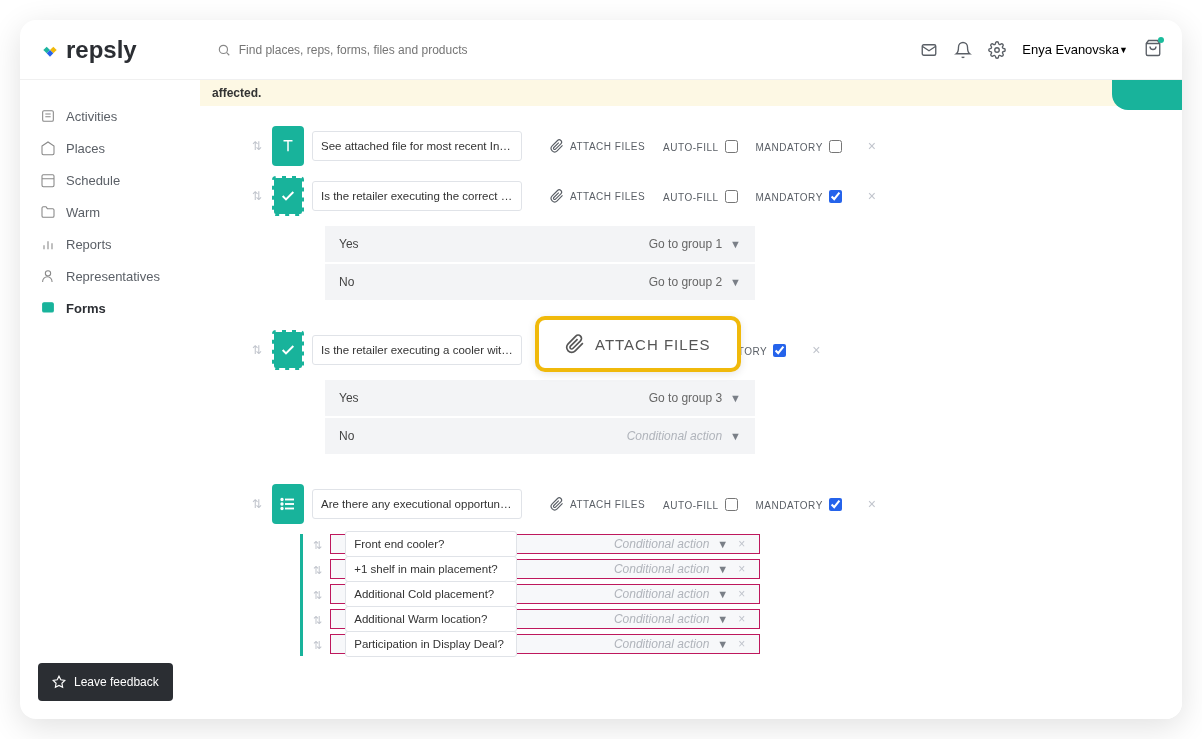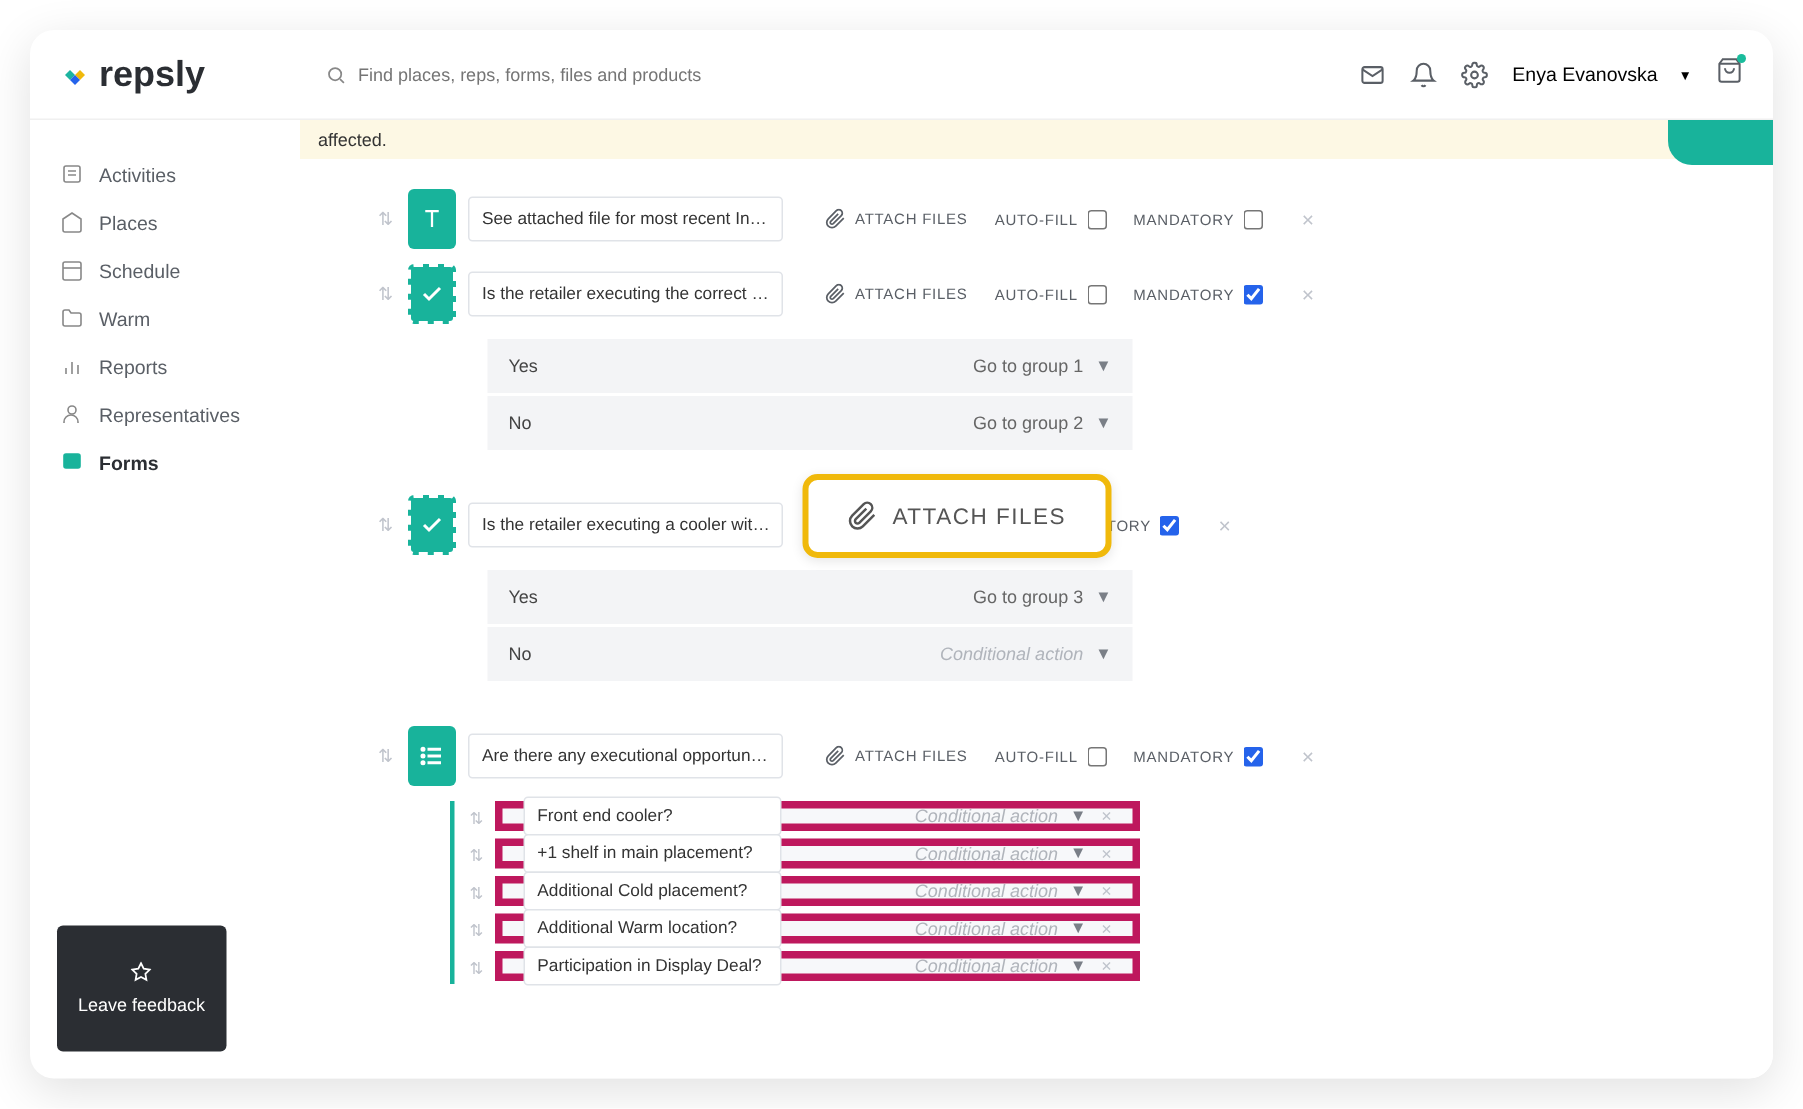--- a/index.html
+++ b/index.html
@@ -7,63 +7,63 @@
     .window { width: 1162px; height: 699px; background: #fff; border-radius: 16px; box-shadow: 0 8px 32px rgba(0,0,0,0.12); overflow: hidden; position: relative; }
     
     .topbar { height: 60px; display: flex; align-items: center; padding: 0 20px; border-bottom: 1px solid #f0f0f0; }
     .logo { display: flex; align-items: center; gap: 6px; font-weight: 700; font-size: 24px; color: #2b2e33; }
     .logo-mark { width: 20px; height: 20px; }
     .search-wrap { margin-left: 80px; display: flex; align-items: center; gap: 8px; flex: 1; }
     .search-icon { width: 14px; height: 14px; }
     .search-input { border: none; outline: none; font-size: 12px; color: #701a75; width: 300px; }
     .topbar-right { display: flex; align-items: center; gap: 16px; }
     .topbar-icon { width: 18px; height: 18px; cursor: pointer; }
-    .user-badge { display: flex; align-items: center; gap: 14px; font-size: 13px; cursor: pointer; }
+    .user-badge { display: flex; align-items: center; gap: 0; font-size: 13px; cursor: pointer; }
     .shop-icon { position: relative; }
     .shop-dot { position: absolute; top: -2px; right: -2px; width: 6px; height: 6px; background: #1abc9c; border-radius: 50%; }
     
     .body-area { display: flex; height: calc(100% - 60px); }
     .sidebar { width: 160px; padding: 20px 0; }
     .nav-item { display: flex; align-items: center; gap: 10px; padding: 8px 20px; font-size: 13px; color: #5a5f66; cursor: pointer; }
     .nav-item.active { color: #2b2e33; font-weight: 600; }
     .nav-icon { width: 16px; height: 16px; flex-shrink: 0; }
     
     .main { flex: 1; background: #fff; padding: 0 20px 20px 20px; overflow-y: auto; position: relative; }
     .notice { background: #fdf8e4; padding: 6px 12px; font-size: 12px; color: #333; margin-bottom: 20px; }
-    .notice strong { font-weight: 400; }
+    .notice strong { font-weight: 700; }
     .teal-btn-peek { position: absolute; right: 0; top: 0; width: 70px; height: 30px; background: #18b39b; border-radius: 0 0 0 16px; }
     
     .q-row { display: flex; align-items: center; gap: 8px; margin-bottom: 10px; margin-left: 50px; }
     .drag-handle { width: 14px; color: #c0c4cc; font-size: 12px; cursor: grab; text-align: center; }
     .type-chip { width: 32px; height: 40px; border-radius: 4px; display: flex; align-items: center; justify-content: center; color: #fff; flex-shrink: 0; }
     .type-chip.teal { background: #18b39b; }
     .q-input { flex: 0 0 210px; height: 30px; border: 1px solid #e0e3e8; border-radius: 3px; padding: 0 8px; font-size: 11.5px; color: #333; background: #fff; overflow: hidden; text-overflow: ellipsis; white-space: nowrap; }
     .q-controls { display: flex; align-items: center; gap: 18px; margin-left: 20px; }
     .attach-ctl { display: flex; align-items: center; gap: 6px; font-size: 10px; letter-spacing: 0.5px; color: #5a5f66; cursor: pointer; }
     .check-ctl { display: flex; align-items: flex-end; gap: 6px; font-size: 10px; letter-spacing: 0.5px; color: #5a5f66; }
     .checkbox { width: 13px; height: 13px; cursor: pointer; accent-color: #2563eb; margin: 0; }
     .x-remove { color: #c0c4cc; font-size: 14px; cursor: pointer; margin-left: 8px; }
     
     .highlight-box { position: absolute; border: 4px solid #f0b90b; border-radius: 10px; background: #fff; display: flex; align-items: center; gap: 10px; padding: 14px 26px; z-index: 5; box-shadow: 0 2px 8px rgba(0,0,0,0.1); left: 355px; top: 236px; }
     .highlight-box .attach-label { font-size: 15px; letter-spacing: 1px; color: #555; font-weight: 500; }
     
     .answers-block { margin-left: 125px; margin-bottom: 30px; }
     .answers-block.bordered { border-left: 3px solid #18b39b; padding-left: 10px; margin-left: 100px; }
     .answer-row { background: #f3f4f6; height: 36px; display: flex; align-items: center; padding: 0 14px; margin-bottom: 2px; width: 430px; }
-    .answer-row.sub { background: #f7f8fa; border: 5px solid #be185d; height: 20px; }
+    .answer-row.sub { background: #f7f8fa; border: 1px solid #be185d; height: 20px; }
     .answer-label { font-size: 12px; color: #444; flex: 1; }
     .answer-input { flex: 1; height: 26px; border: 1px solid #e0e3e8; border-radius: 3px; padding: 0 8px; font-size: 11.5px; color: #333; background: #fff; max-width: 260px; }
     .answer-action { font-size: 12px; color: #666; margin-right: 8px; }
     .answer-action.muted { color: #b0b4bb; font-style: italic; }
     .chevron { color: #7a7f87; font-size: 11px; cursor: pointer; }
     .sub-wrap { display: flex; align-items: center; gap: 8px; margin-bottom: 3px; }
     .sub-drag { color: #c0c4cc; font-size: 11px; cursor: grab; }
     .sub-x { color: #c0c4cc; font-size: 12px; cursor: pointer; }
 
-    .leave-fb { position: absolute; bottom: 18px; left: 18px; background: #2b2e33; color: #fff; font-size: 12px; padding: 24px 14px; border-radius: 4px; display: flex; align-items: center; gap: 8px; cursor: pointer; flex-direction: column; }
+    .leave-fb { position: absolute; bottom: 18px; left: 18px; background: #2b2e33; color: #fff; font-size: 12px; padding: 12px 14px; border-radius: 4px; display: flex; align-items: center; gap: 8px; cursor: pointer; }
   </style>
 </head>
 <body>
 
 <div class="window">
 
   <div class="topbar">
     <div class="logo">
       <svg class="logo-mark" viewBox="0 0 24 24">
         <path d="M4 12l4-4 4 4-4 4z" fill="#1db4a0"></path>

